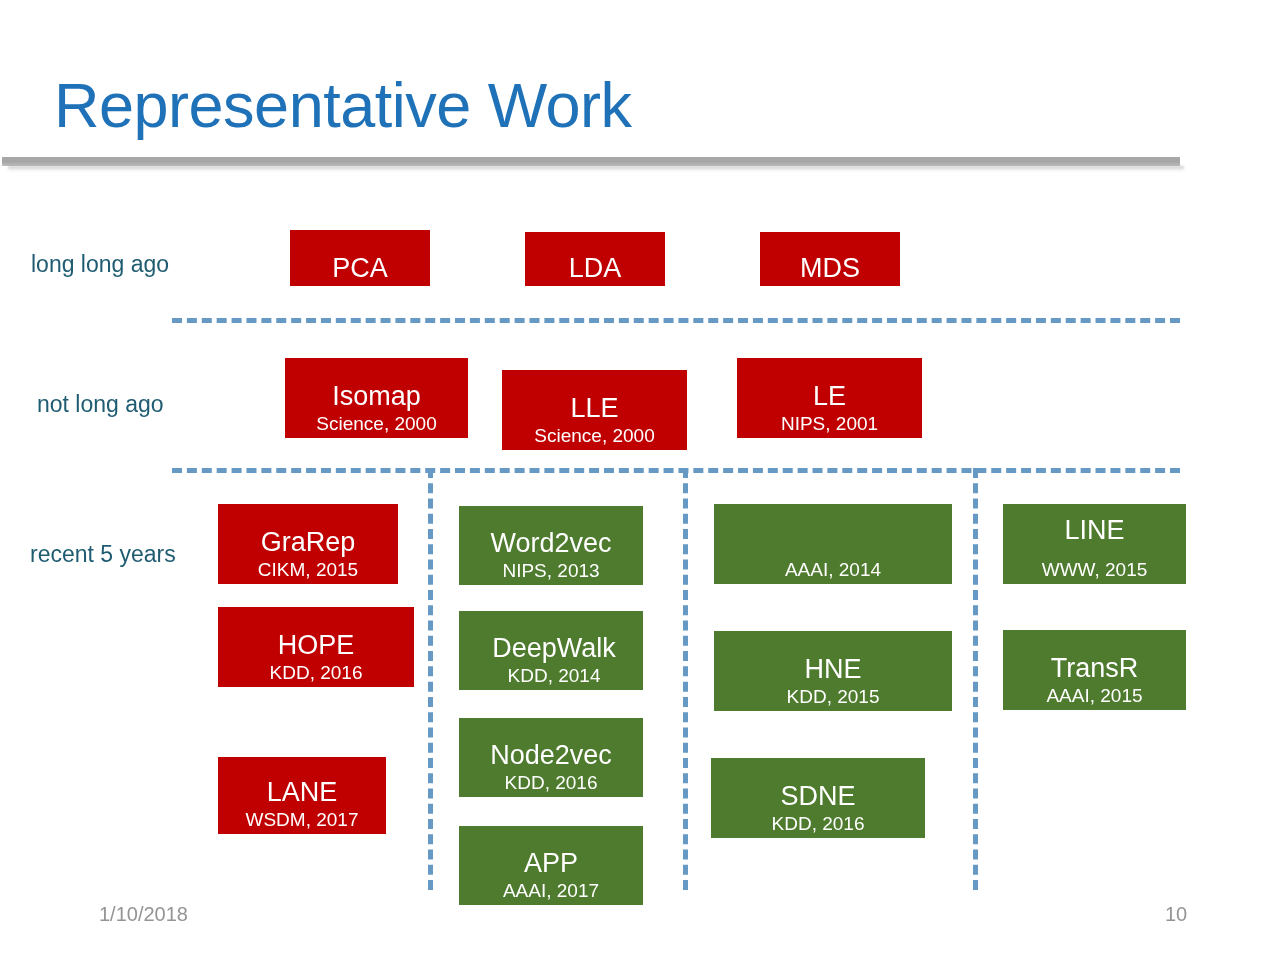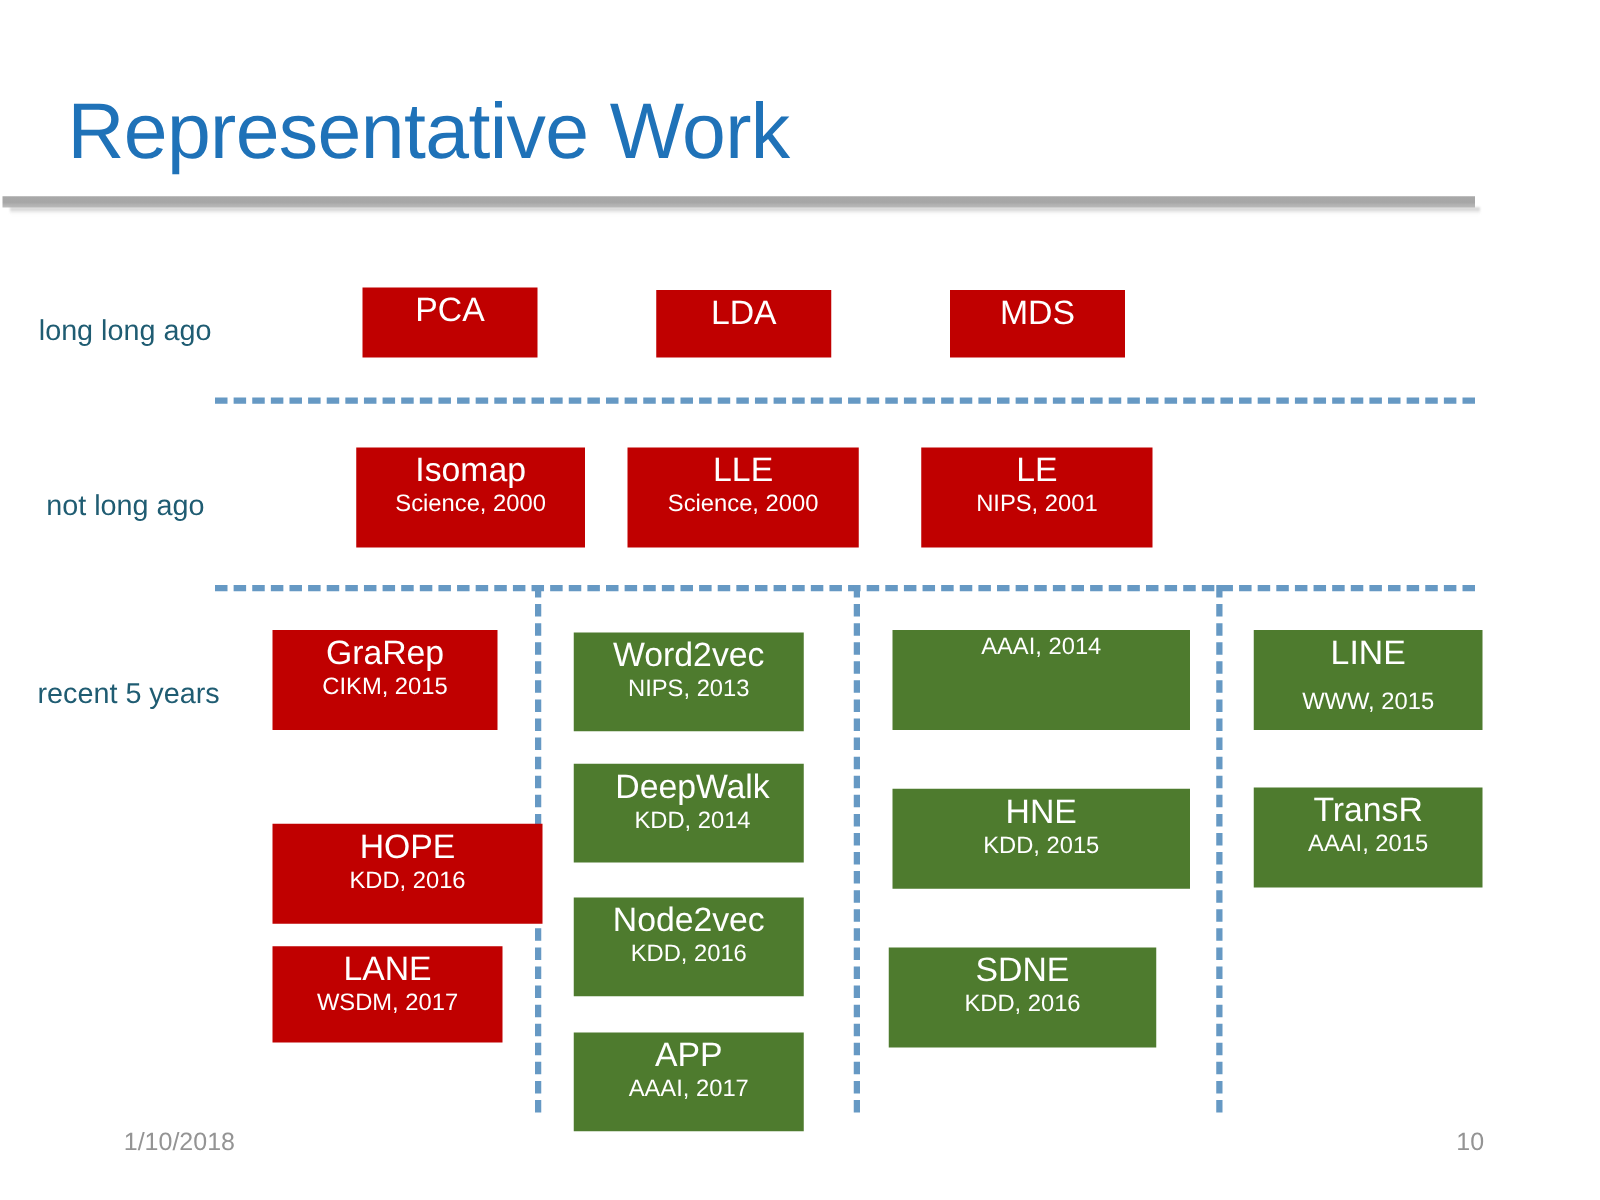--- a/index.html
+++ b/index.html
@@ -89,21 +89,21 @@
   #vdash-1 { left: 683px; }
   #vdash-2 { left: 973px; }
 
   
   .box {
     position: absolute;
     box-sizing: border-box;
     display: flex;
     flex-direction: column;
     align-items: center;
-    justify-content: flex-start;
+    justify-content: flex-end;
     color: #ffffff;
     text-align: center;
     padding: 2px 6px;
   }
   .box.red   { background: #C00000; }
   .box.green { background: #4E7B2E; }
 
   .box .bname {
     font-size: 27px;
     line-height: 32px;
@@ -162,37 +162,37 @@
       <div class="box red single" style="left: 525px; top: 232px; width: 140px; height: 54px;">
         <div class="bname">LDA</div>
       </div>
       <div class="box red single" style="left: 760px; top: 232px; width: 140px; height: 54px;">
         <div class="bname">MDS</div>
       </div>
       <div class="box red" style="left: 268px; top: 358px; width: 183px; height: 80px; margin-left: 17px;">
         <div class="bname">Isomap</div>
         <div class="bmeta">Science, 2000</div>
       </div>
-      <div class="box red" style="left: 502px; top: 358px; width: 185px; height: 80px;">
+      <div class="box red" style="left: 502px; top: 370px; width: 185px; height: 80px;">
         <div class="bname">LLE</div>
         <div class="bmeta">Science, 2000</div>
       </div>
       <div class="box red" style="left: 737px; top: 358px; width: 185px; height: 80px;">
         <div class="bname">LE</div>
         <div class="bmeta">NIPS, 2001</div>
       </div>
       <div class="box red" style="left: 218px; top: 504px; width: 180px; height: 80px;">
         <div class="bname">GraRep</div>
         <div class="bmeta">CIKM, 2015</div>
       </div>
-      <div class="box red" style="left: 218px; top: 659px; width: 216px; height: 80px;">
+      <div class="box red" style="left: 218px; top: 607px; width: 196px; height: 80px;">
         <div class="bname">HOPE</div>
         <div class="bmeta">KDD, 2016</div>
       </div>
-      <div class="box red" style="left: 218px; top: 757px; width: 184px; height: 77px;">
+      <div class="box red" style="left: 218px; top: 757px; width: 168px; height: 77px;">
         <div class="bname">LANE</div>
         <div class="bmeta">WSDM, 2017</div>
       </div>
       <div class="box green" style="left: 459px; top: 506px; width: 184px; height: 79px;">
         <div class="bname">Word2vec</div>
         <div class="bmeta">NIPS, 2013</div>
       </div>
       <div class="box green" style="left: 459px; top: 611px; width: 184px; height: 79px; padding-left: 12px;">
         <div class="bname">DeepWalk</div>
         <div class="bmeta">KDD, 2014</div>

